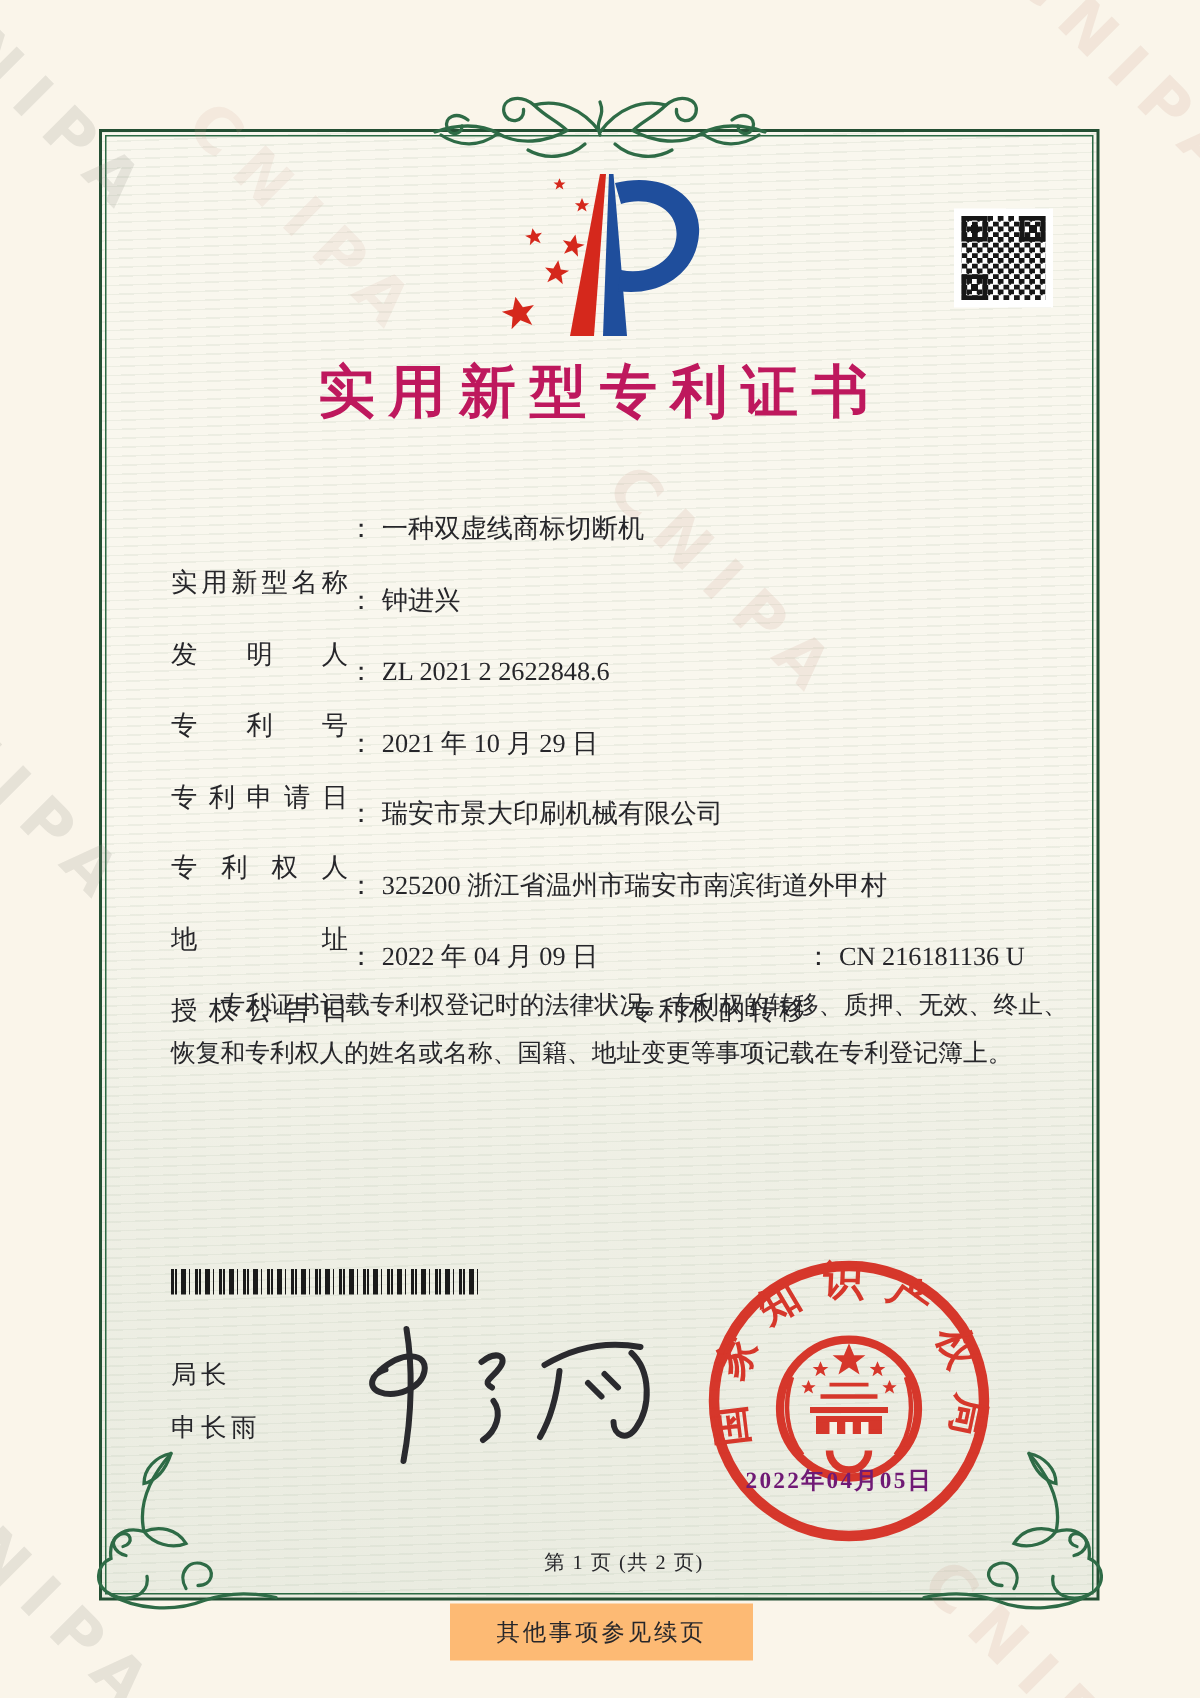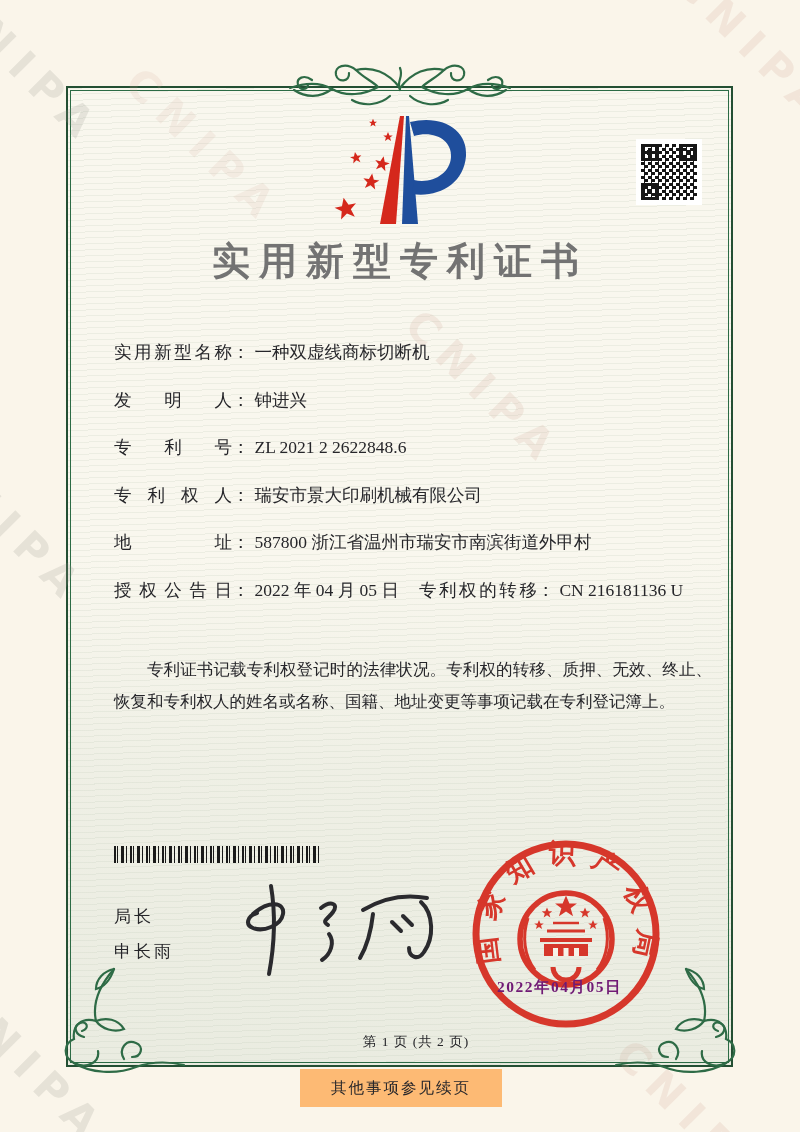--- a/index.html
+++ b/index.html
@@ -20,25 +20,25 @@
       repeating-linear-gradient(178deg, rgba(150,170,145,0.13) 0 1px, rgba(0,0,0,0) 1px 6px),
       #f9f7ee;}
   .frame-inner{position:absolute;inset:2px;border:1.5px solid #2c6b45;}
 
   .abs{position:absolute;z-index:3;}
   .orn{position:absolute;z-index:3;}
 
   .cert-no{left:114px;top:131px;font-size:17.5px;letter-spacing:2.5px;}
 
   .title{left:0;top:236px;width:800px;text-align:center;font-size:38px;font-weight:900;
-         letter-spacing:9px;color:#737373;}
+         letter-spacing:9px;color:#be185d;}
 
   .fields{left:114px;top:341px;font-size:17.5px;}
   .frow{margin-bottom:25.5px;white-space:nowrap;height:22px;line-height:22px;}
-  .f-label{display:inline-block;width:118px;text-align:justify;text-align-last:justify;vertical-align:top;}
+  .f-label{display:inline-block;width:118px;text-align:justify;text-align-last:justify;vertical-align:top;margin-top:36px;}
   .f-value{margin-left:5px;text-align:center;}
   .grant-gap{display:inline-block;width:20px;}
 
   .body-text{left:114px;top:654px;width:598px;font-size:16.5px;line-height:31.5px;text-align:justify;}
   .body-text p{margin:0;text-indent:2em;}
 
   .barcode{left:114px;top:846px;width:205px;height:17px;
     background:repeating-linear-gradient(90deg,#1a1a1a 0 2px,rgba(0,0,0,0) 2px 3px,
       #1a1a1a 3px 4px,rgba(0,0,0,0) 4px 7px,#1a1a1a 7px 10px,rgba(0,0,0,0) 10px 12px,
       #1a1a1a 12px 13px,rgba(0,0,0,0) 13px 16px);}
@@ -154,27 +154,30 @@
     <div class="frow">
       <span class="f-label">实用新型名称</span><span>：</span><span class="f-value">一种双虚线商标切断机</span>
     </div>
     <div class="frow">
       <span class="f-label">发明人</span><span>：</span><span class="f-value">钟进兴</span>
     </div>
     <div class="frow">
       <span class="f-label">专利号</span><span>：</span><span class="f-value">ZL 2021 2 2622848.6</span>
     </div>
     <div class="frow">
+      <span class="f-label">专利申请日</span><span>：</span><span class="f-value">2021 年 10 月 29 日</span>
+    </div>
+    <div class="frow">
       <span class="f-label">专利权人</span><span>：</span><span class="f-value">瑞安市景大印刷机械有限公司</span>
     </div>
     <div class="frow">
-      <span class="f-label">地址</span><span>：</span><span class="f-value">587800  浙江省温州市瑞安市南滨街道外甲村</span>
-    </div>
-    <div class="frow">
-      <span class="f-label">授权公告日</span><span>：</span><span class="f-value">2022 年 04 月 05 日</span><span class="grant-gap"></span><span class="f-label">专利权的转移</span><span>：</span><span class="f-value">CN 216181136 U</span>
+      <span class="f-label">地址</span><span>：</span><span class="f-value">325200  浙江省温州市瑞安市南滨街道外甲村</span>
+    </div>
+    <div class="frow">
+      <span class="f-label">授权公告日</span><span>：</span><span class="f-value">2022 年 04 月 09 日</span><span class="grant-gap"></span><span class="f-label">专利权的转移</span><span>：</span><span class="f-value">CN 216181136 U</span>
     </div>
   </div>
 
   <div class="abs body-text">
     <p>专利证书记载专利权登记时的法律状况。专利权的转移、质押、无效、终止、恢复和专利权人的姓名或名称、国籍、地址变更等事项记载在专利登记簿上。</p>
   </div>
 
   <div class="abs barcode"></div>
 
   <div class="abs director">

